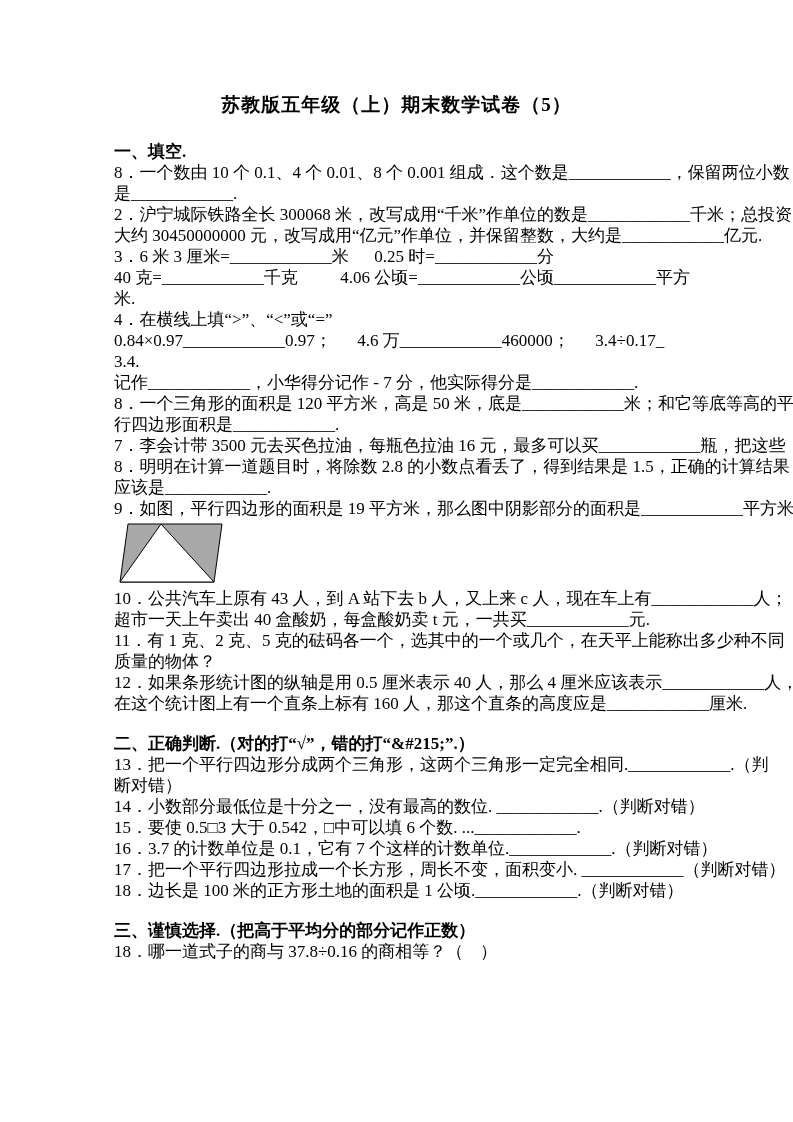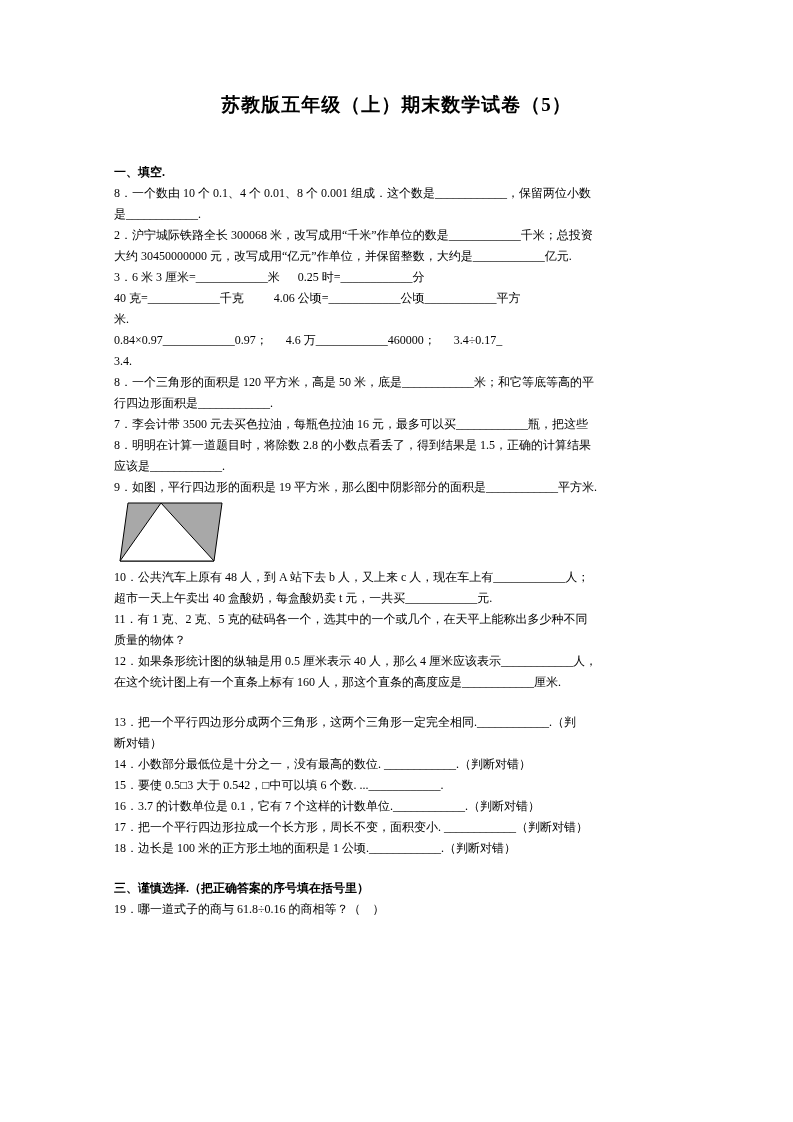--- a/index.html
+++ b/index.html
@@ -16,26 +16,26 @@
     padding: 92px 88px 0 114px;
     overflow: hidden;
     position: relative;
   }
   .title {
     font-size: 19px;
     font-weight: bold;
     text-align: center;
     letter-spacing: 1px;
     line-height: 26px;
-    margin-bottom: 44px;
+    margin-bottom: 23px;
     margin-left: -26px; 
   }
   .doc-lines { }
   .line {
-    font-size: 12px;
+    font-size: 17px;
     line-height: 21px;
     white-space: pre;
   }
   .line.section { font-weight: bold; }
   .spacer { height: 19px; }
   .figure {
     padding: 4px 0 5px 5px;
     line-height: 0;
   }
   .figure svg { display: block; }
@@ -48,45 +48,48 @@
 
   <div class="doc-lines">
       <div class="line section">一、填空.</div>
       <div class="line body">8．一个数由 10 个 0.1、4 个 0.01、8 个 0.001 组成．这个数是____________，保留两位小数</div>
       <div class="line body">是____________.</div>
       <div class="line body">2．沪宁城际铁路全长 300068 米，改写成用“千米”作单位的数是____________千米；总投资</div>
       <div class="line body">大约 30450000000 元，改写成用“亿元”作单位，并保留整数，大约是____________亿元.</div>
       <div class="line body">3．6 米 3 厘米=____________米      0.25 时=____________分</div>
       <div class="line body">40 克=____________千克          4.06 公顷=____________公顷____________平方</div>
       <div class="line body">米.</div>
+      <div class="line body">4．在横线上填“&gt;”、“&lt;”或“=”</div>
       <div class="line body">0.84×0.97____________0.97；      4.6 万____________460000；      3.4÷0.17_</div>
       <div class="line body">3.4.</div>
+      <div class="line body">记作____________，小华得分记作 - 7 分，他实际得分是____________.</div>
       <div class="line body">8．一个三角形的面积是 120 平方米，高是 50 米，底是____________米；和它等底等高的平</div>
       <div class="line body">行四边形面积是____________.</div>
       <div class="line body">7．李会计带 3500 元去买色拉油，每瓶色拉油 16 元，最多可以买____________瓶，把这些</div>
       <div class="line body">8．明明在计算一道题目时，将除数 2.8 的小数点看丢了，得到结果是 1.5，正确的计算结果</div>
       <div class="line body">应该是____________.</div>
       <div class="line body">9．如图，平行四边形的面积是 19 平方米，那么图中阴影部分的面积是____________平方米.</div>
       <div class="figure">
         <svg width="104" height="60" viewBox="0 0 104 60">
           <polygon points="9,1 103,1 95,59 1,59" fill="#a8a8a8" stroke="#000000" stroke-width="1"></polygon>
           <polygon points="42,1 1,59 95,59" fill="#ffffff" stroke="#000000" stroke-width="1"></polygon>
         </svg>
       </div>
-      <div class="line body">10．公共汽车上原有 48 人，到 A 站下去 b 人，又上来 c 人，现在车上有____________人；</div>
+      <div class="line body">10．公共汽车上原有 43 人，到 A 站下去 b 人，又上来 c 人，现在车上有____________人；</div>
       <div class="line body">超市一天上午卖出 40 盒酸奶，每盒酸奶卖 t 元，一共买____________元.</div>
       <div class="line body">11．有 1 克、2 克、5 克的砝码各一个，选其中的一个或几个，在天平上能称出多少种不同</div>
       <div class="line body">质量的物体？</div>
       <div class="line body">12．如果条形统计图的纵轴是用 0.5 厘米表示 40 人，那么 4 厘米应该表示____________人，</div>
       <div class="line body">在这个统计图上有一个直条上标有 160 人，那这个直条的高度应是____________厘米.</div>
       <div class="spacer"></div>
+      <div class="line section">二、正确判断.（对的打“√”，错的打“&amp;#215;”.）</div>
       <div class="line body">13．把一个平行四边形分成两个三角形，这两个三角形一定完全相同.____________.（判</div>
       <div class="line body">断对错）</div>
       <div class="line body">14．小数部分最低位是十分之一，没有最高的数位. ____________.（判断对错）</div>
       <div class="line body">15．要使 0.5□3 大于 0.542，□中可以填 6 个数. ...____________.</div>
       <div class="line body">16．3.7 的计数单位是 0.1，它有 7 个这样的计数单位.____________.（判断对错）</div>
       <div class="line body">17．把一个平行四边形拉成一个长方形，周长不变，面积变小. ____________（判断对错）</div>
       <div class="line body">18．边长是 100 米的正方形土地的面积是 1 公顷.____________.（判断对错）</div>
       <div class="spacer"></div>
-      <div class="line section">三、谨慎选择.（把正确答案的序号填在括号里）</div>
-      <div class="line body">19．哪一道式子的商与 61.8÷0.16 的商相等？（　）</div>
+      <div class="line section">三、谨慎选择.（把高于平均分的部分记作正数）</div>
+      <div class="line body">18．哪一道式子的商与 37.8÷0.16 的商相等？（　）</div>
     </div>
 </div>
 
 </body></html>

